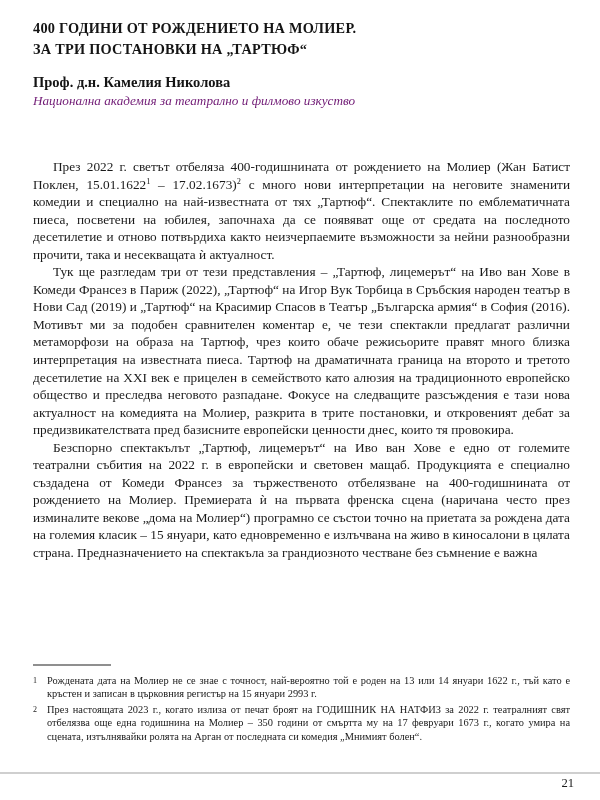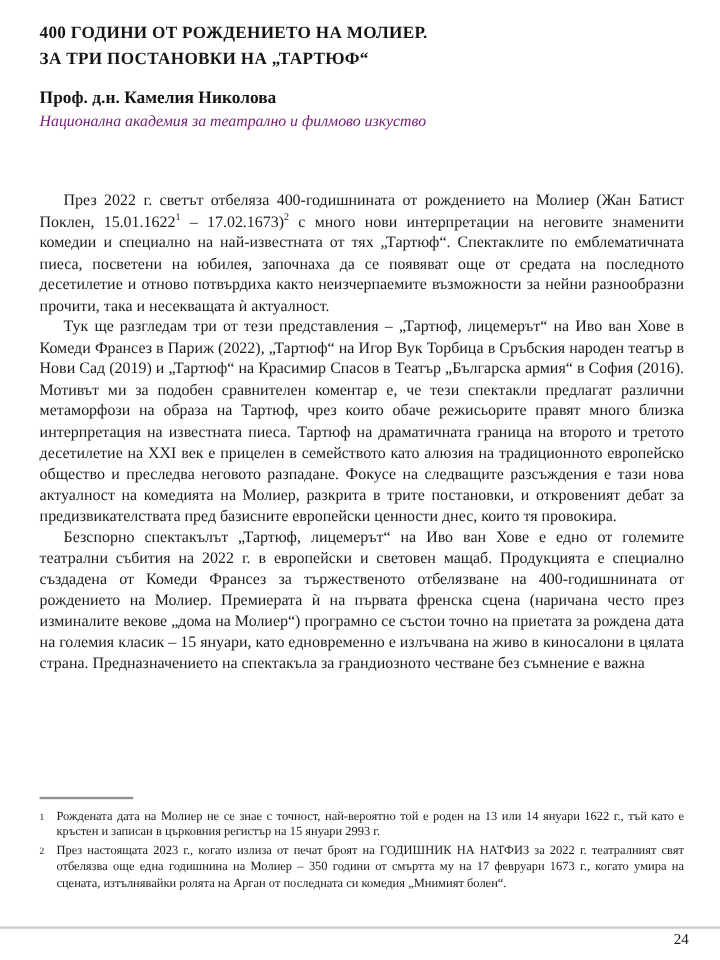--- a/index.html
+++ b/index.html
@@ -172,15 +172,15 @@
       <span class="fn-text">Рождената дата на Молиер не се знае с точност, най-вероятно той е роден на 13 или 14 януари 1622 г., тъй като е кръстен и записан в църковния регистър на 15 януари 2993 г.</span>
     </div>
 
     <div class="fn-item">
       <span class="fn-num">2</span>
       <span class="fn-text">През настоящата 2023 г., когато излиза от печат броят на ГОДИШНИК НА НАТФИЗ за 2022 г. театралният свят отбелязва още една годишнина на Молиер – 350 години от смъртта му на 17 февруари 1673 г., когато умира на сцената, изтълнявайки ролята на Арган от последната си комедия „Мнимият болен“.</span>
     </div>
   </div>
 
   <div class="footer-rule"></div>
-  <div class="page-number">24</div>
+  <div class="page-number">21</div>
 
 </div>
 
 </body></html>

